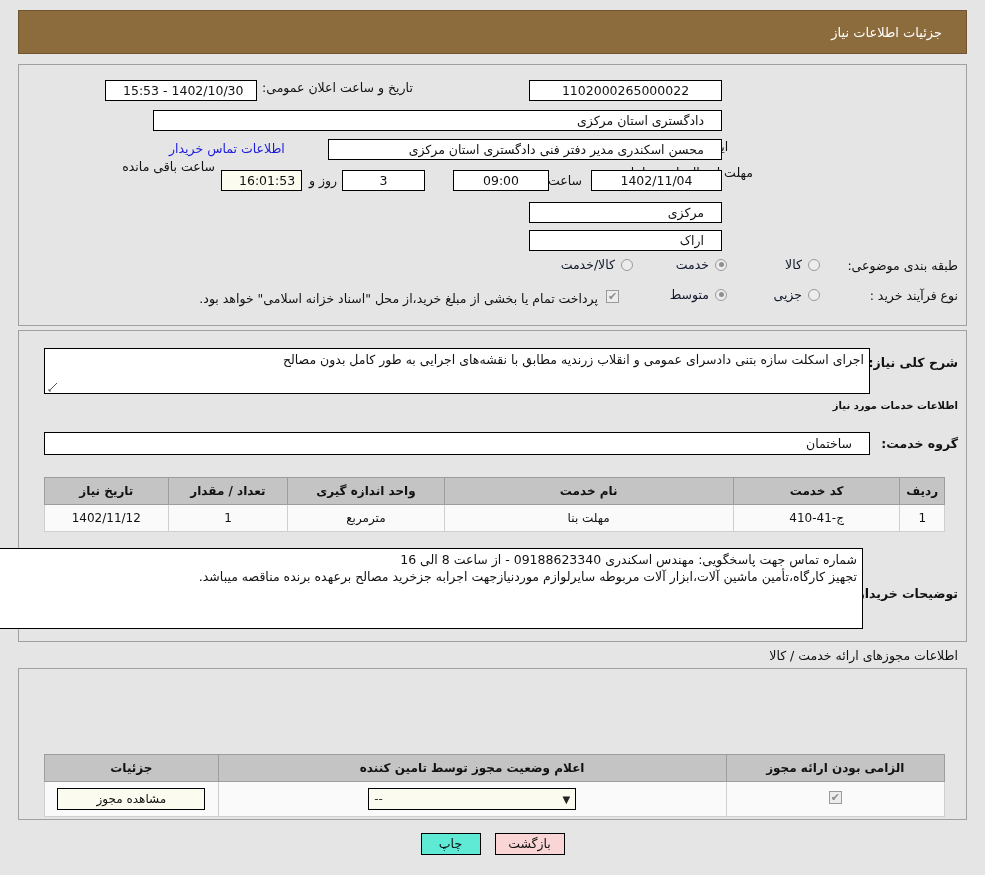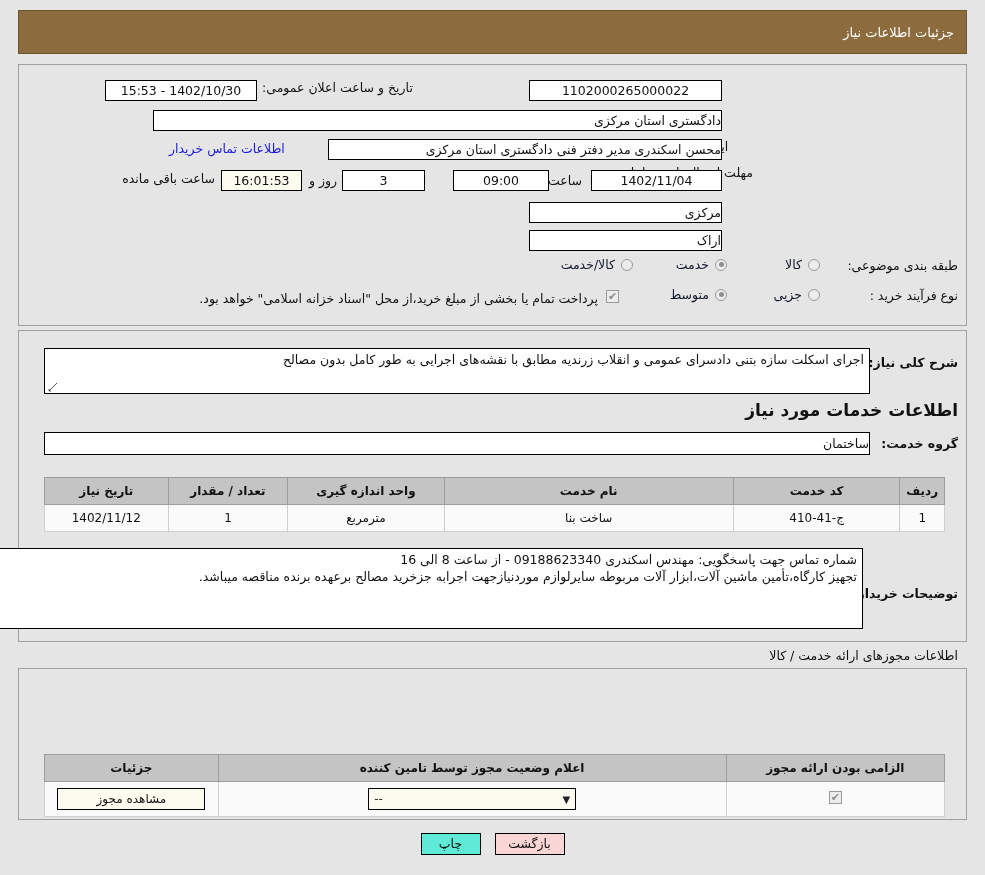--- a/index.html
+++ b/index.html
@@ -48,21 +48,21 @@
     left: 18px; top: 10px;
     width: 949px; height: 44px;
     background: #8c6b3d;
     border: 1px solid #6f5430;
     box-sizing: border-box;
     color: #ffffff;
     font-size: 13px;
     display: flex;
     align-items: center;
     justify-content: flex-start;
-    padding: 0 12px;
+    padding: 0 24px;
     z-index: 3;
   }
 
   
   .panel {
     position: absolute;
     background: #e5e5e5;
     border: 1px solid #a0a0a0;
     box-sizing: border-box;
     z-index: 2;
@@ -85,21 +85,21 @@
   }
   .lbl-b { font-weight: bold; }
   .field {
     background: #ffffff;
     border: 1px solid #000000;
     box-sizing: border-box;
     height: 21px;
     line-height: 19px;
     font-size: 12.5px;
     color: #111;
-    padding: 0 0;
+    padding: 0 17px;
     overflow: hidden;
     text-overflow: clip;
     white-space: nowrap;
   }
   .field.center { text-align: center; }
   .field.right  { text-align: right; }
   .field.ltr    { direction: ltr; }
   .field.cream  { background: #fbfbef; }
 
   .link {
@@ -163,21 +163,21 @@
     overflow: hidden;
   }
   .ta .grip {
     position: absolute;
     left: 3px; bottom: 1px;
     width: 10px; height: 10px;
   }
 
   .section-title {
     position: absolute;
-    font-size: 17px;
+    font-size: 10px;
     font-weight: bold;
     color: #111;
   }
   .plain-caption {
     position: absolute;
     font-size: 12.5px;
     color: #111;
   }
 
   
@@ -300,21 +300,21 @@
 
   <div class="row" style="left:613px; top:165px; width:140px; display:block; z-index:5;">
     <span class="lbl" style="display:block; line-height:16px;">مهلت ارسال پاسخ: تا تاریخ:</span>
   </div>
   <div class="field center ltr" style="position:absolute; right:263px; top:170px; width:131px; z-index:5;">1402/11/04</div>
   <span class="lbl" style="position:absolute; right:403px; top:173px; z-index:5;">ساعت</span>
   <div class="field center ltr" style="position:absolute; right:436px; top:170px; width:96px; z-index:5;">09:00</div>
   <div class="field center ltr" style="position:absolute; right:560px; top:170px; width:83px; z-index:5;">3</div>
   <span class="lbl" style="position:absolute; right:648px; top:173px; z-index:5;">روز و</span>
   <div class="field cream center ltr" style="position:absolute; right:683px; top:170px; width:81px; z-index:5;">16:01:53</div>
-  <span class="lbl" style="position:absolute; right:770px; top:171px; z-index:5;">ساعت باقی مانده</span>
+  <span class="lbl" style="position:absolute; right:770px; top:159px; z-index:5;">ساعت باقی مانده</span>
 
   <div class="row" style="left:613px; top:202px; z-index:5;">
     <span class="lbl">استان محل تحویل:</span>
   </div>
   <div class="field right" style="position:absolute; right:263px; top:202px; width:193px; z-index:5;">مرکزی</div>
 
   <div class="row" style="left:613px; top:230px; z-index:5;">
     <span class="lbl">شهر محل تحویل:</span>
   </div>
   <div class="field right" style="position:absolute; right:263px; top:230px; width:193px; z-index:5;">اراک</div>
@@ -370,21 +370,21 @@
         <th style="width:307px;">نام خدمت</th>
         <th style="width:153px;">واحد اندازه گیری</th>
         <th style="width:115px;">تعداد / مقدار</th>
         <th style="width:120px;">تاریخ نیاز</th>
       </tr>
     </thead>
     <tbody>
       <tr>
         <td>1</td>
         <td style="direction:ltr;">ج-41-410</td>
-        <td>ساخت بنا</td>
+        <td>مهلت بنا</td>
         <td>مترمربع</td>
         <td>1</td>
         <td style="direction:ltr;">1402/11/12</td>
       </tr>
     </tbody>
   </table>
 
   <span class="lbl lbl-b" style="position:absolute; right:27px; top:586px; z-index:5;">توضیحات خریدار:</span>
   <div class="ta" style="position:absolute; right:122px; top:548px; width:936px; height:81px; z-index:5;">
     <div>شماره تماس جهت پاسخگویی: مهندس اسکندری 09188623340 - از ساعت 8 الی 16</div>

